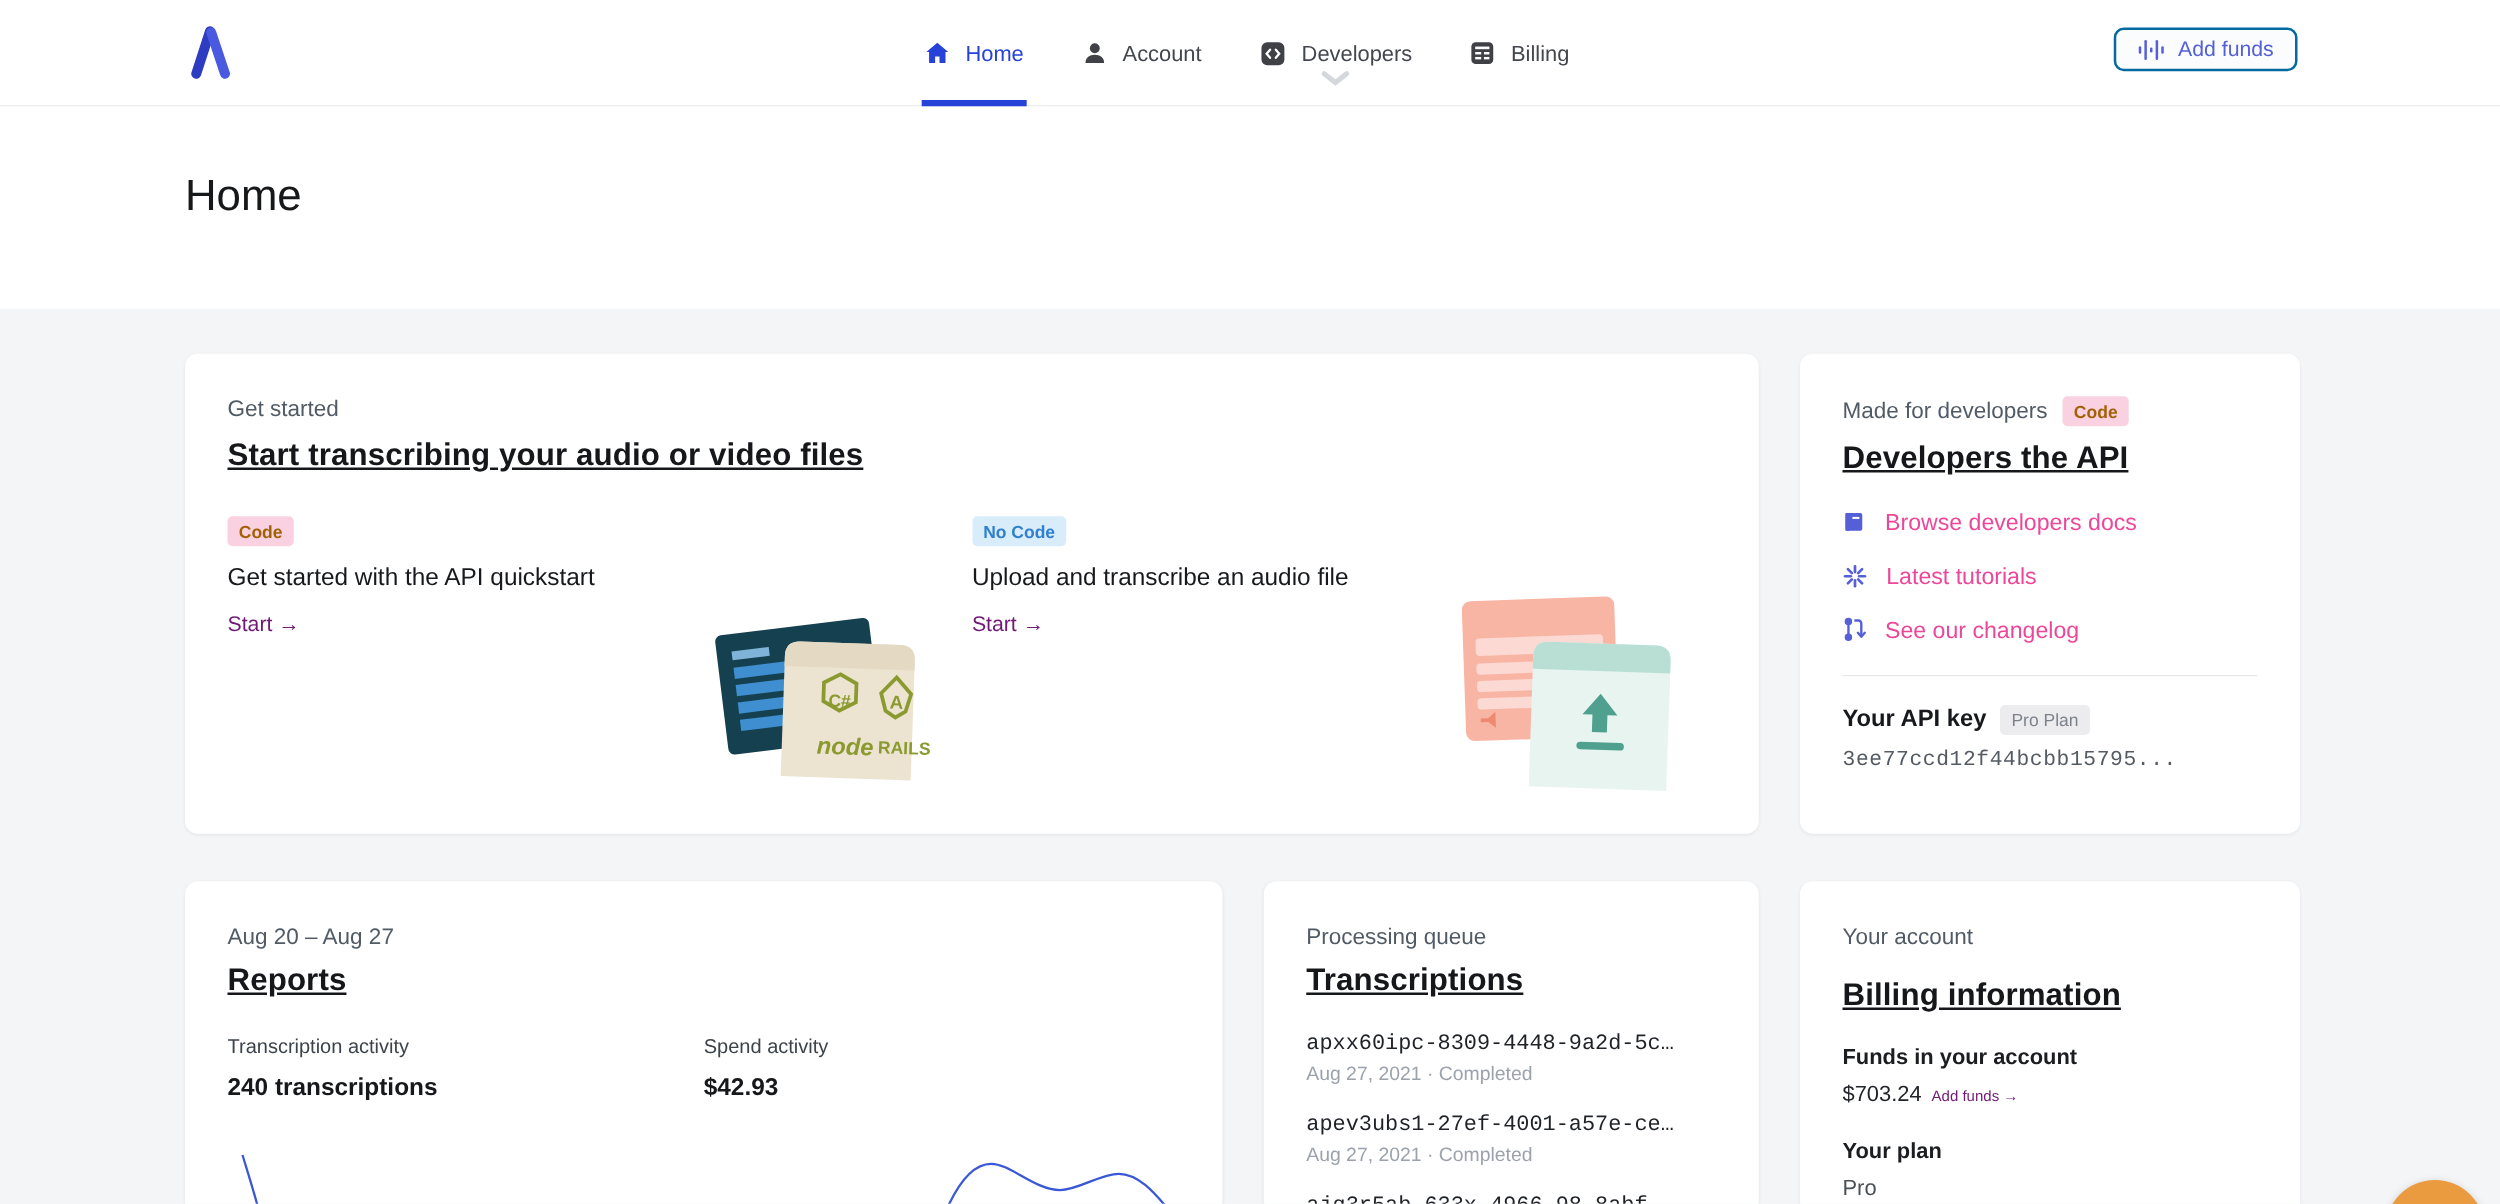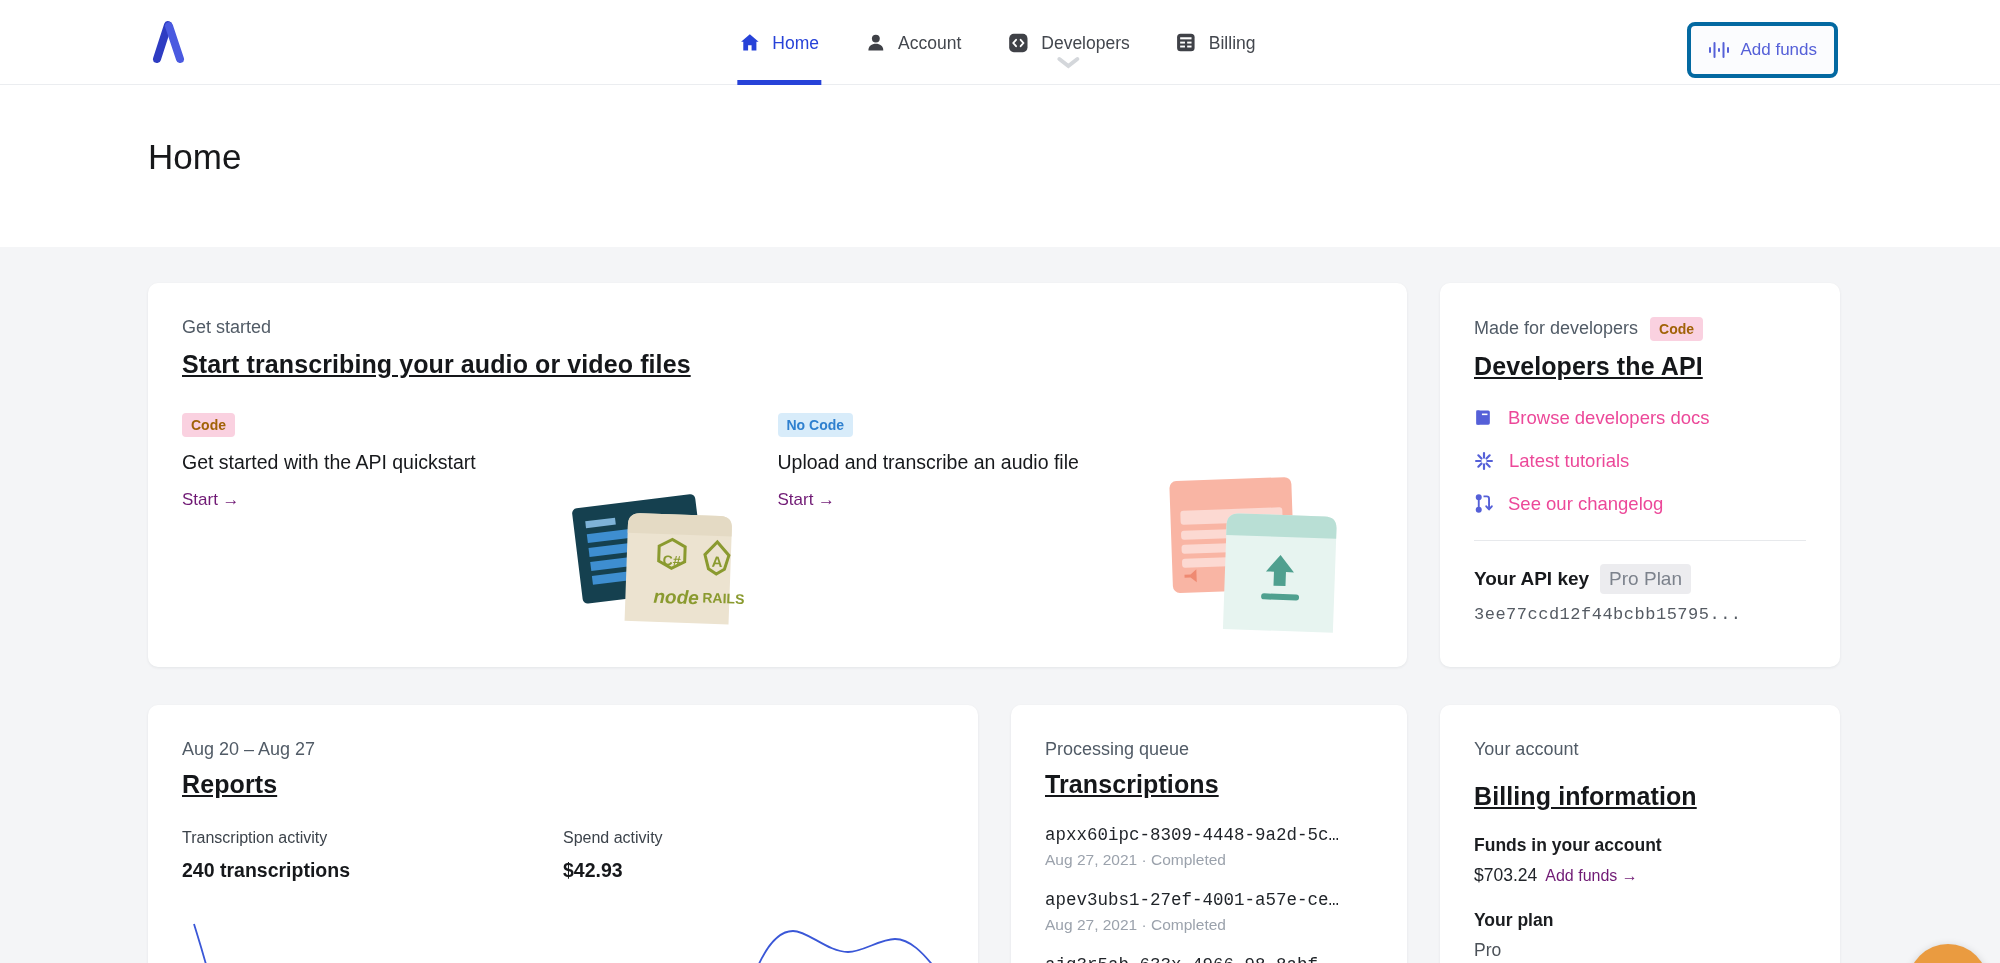--- a/index.html
+++ b/index.html
@@ -11,23 +11,23 @@
   .logo { position:absolute; left:150px; top:20px; }
   .nav { position:absolute; left:50%; transform:translateX(-50.5%); top:0; height:85px;
          display:flex; align-items:center; gap:46px; }
   .nav-item { position:relative; height:85px; display:flex; align-items:center; gap:12px;
               font-size:17.5px; font-weight:500; color:#43474e; cursor:pointer; }
   .nav-item .nav-label { line-height:1; padding-top:2px; }
   .nav-item.active { color:#2742d8; }
   .nav-item.active .underline { position:absolute; left:-2px; right:-2px; bottom:0; height:5px;
                                 background:#2742d8; }
   .nav-caret { position:absolute; left:50%; transform:translateX(-50%); top:56px; }
-  .add-funds { position:absolute; right:162px; top:22px; height:56px; padding:0 17px;
+  .add-funds { position:absolute; right:162px; top:22px; height:35px; padding:0 17px;
                display:flex; align-items:center; gap:10px; background:#fbfcfe;
-               border:4px solid #0369a1; border-radius:8px; color:#5560d8;
+               border:2px solid #0369a1; border-radius:8px; color:#5560d8;
                font-size:17px; font-weight:500; cursor:pointer; }
 
   
   .title-band { height:162px; background:#ffffff; }
   .page-title { padding:52px 0 0 148px; font-size:35px; font-weight:400; color:#17181a; }
 
   
   .content { padding:36px 0 0 148px; width:1988px; }
   .row { display:flex; gap:33px; }
   .row2 { margin-top:38px; }
@@ -38,21 +38,21 @@
 
   
   .card-getstarted { width:1259px; height:384px; }
   .card-getstarted h2 { margin-top:12px; }
   .options { display:flex; margin-top:34px; }
   .option { position:relative; width:630px; height:220px; }
   .badge { display:inline-block; font-size:14px; font-weight:700; border-radius:4px;
            padding:4px 9px 3px; line-height:1.2; }
   .badge-pink { background:#fad1e0; color:#a16207; }
   .badge-blue { background:#d8ecfa; color:#2f80cf; }
-  .badge-gray { background:#ececef; color:#7c828c; font-weight:500; font-size:19px; }
+  .badge-gray { background:#ececef; color:#7c828c; font-weight:500; font-size:14px; }
   .option-title { margin:14px 0 16px; font-size:19.5px; font-weight:500; color:#17191c; }
   .cta, .link { color:#701a75; font-size:17px; text-decoration:none; cursor:pointer; }
   .illus { position:absolute; right:28px; top:58px; }
 
   
   .card-integrate { width:400px; height:384px; }
   .eyebrow-row { display:flex; align-items:center; gap:12px; }
   .card-integrate h2 { margin-top:11px; }
   .dev-links { margin-top:26px; }
   .dev-link { display:flex; align-items:center; gap:15px; margin-bottom:21px;
@@ -310,21 +310,21 @@
         </div>
       </div>
     </div>
 
     <div class="card card-billing">
       <div class="eyebrow">Your account</div>
       <h2>Billing information</h2>
       <div class="funds-label">Funds in your account</div>
       <div class="funds-row">
         <span>$703.24</span>
-        <a class="link" style="font-size:16px;text-align:right;">Add funds →</a>
+        <a class="link" style="font-size:12px;text-align:right;">Add funds →</a>
       </div>
       <div class="plan-label">Your plan</div>
       <div class="plan-value">Pro</div>
     </div>
   </div>
 </div>
 
 <div class="intercom"></div>
 
 </body></html>

